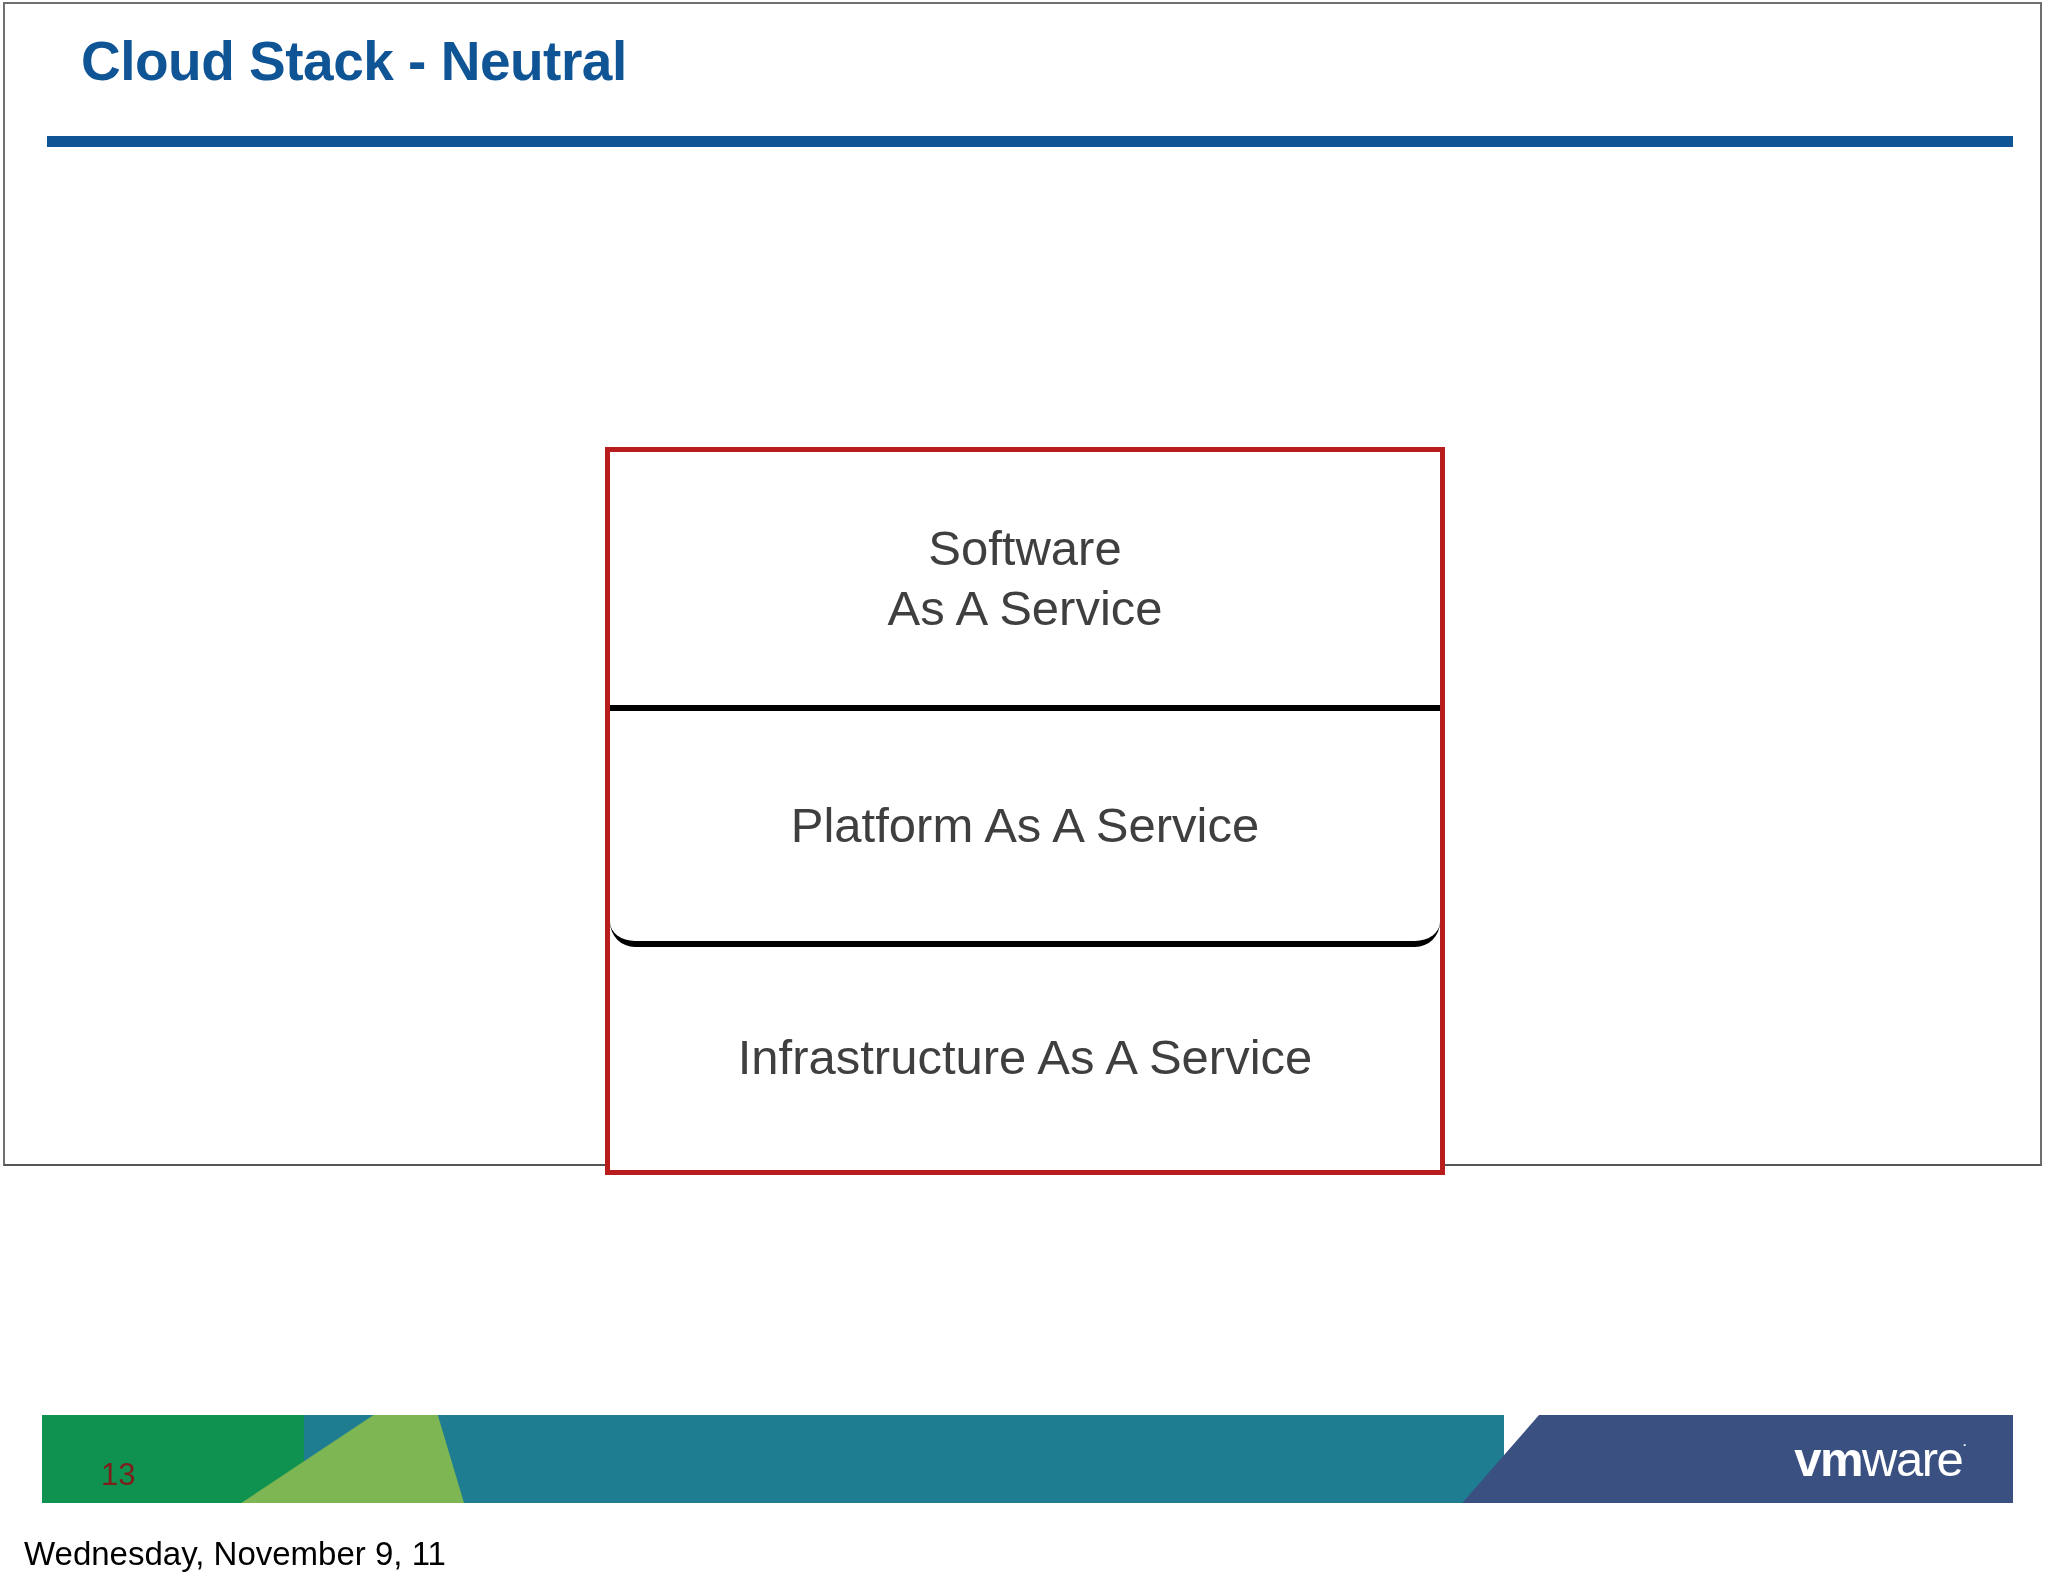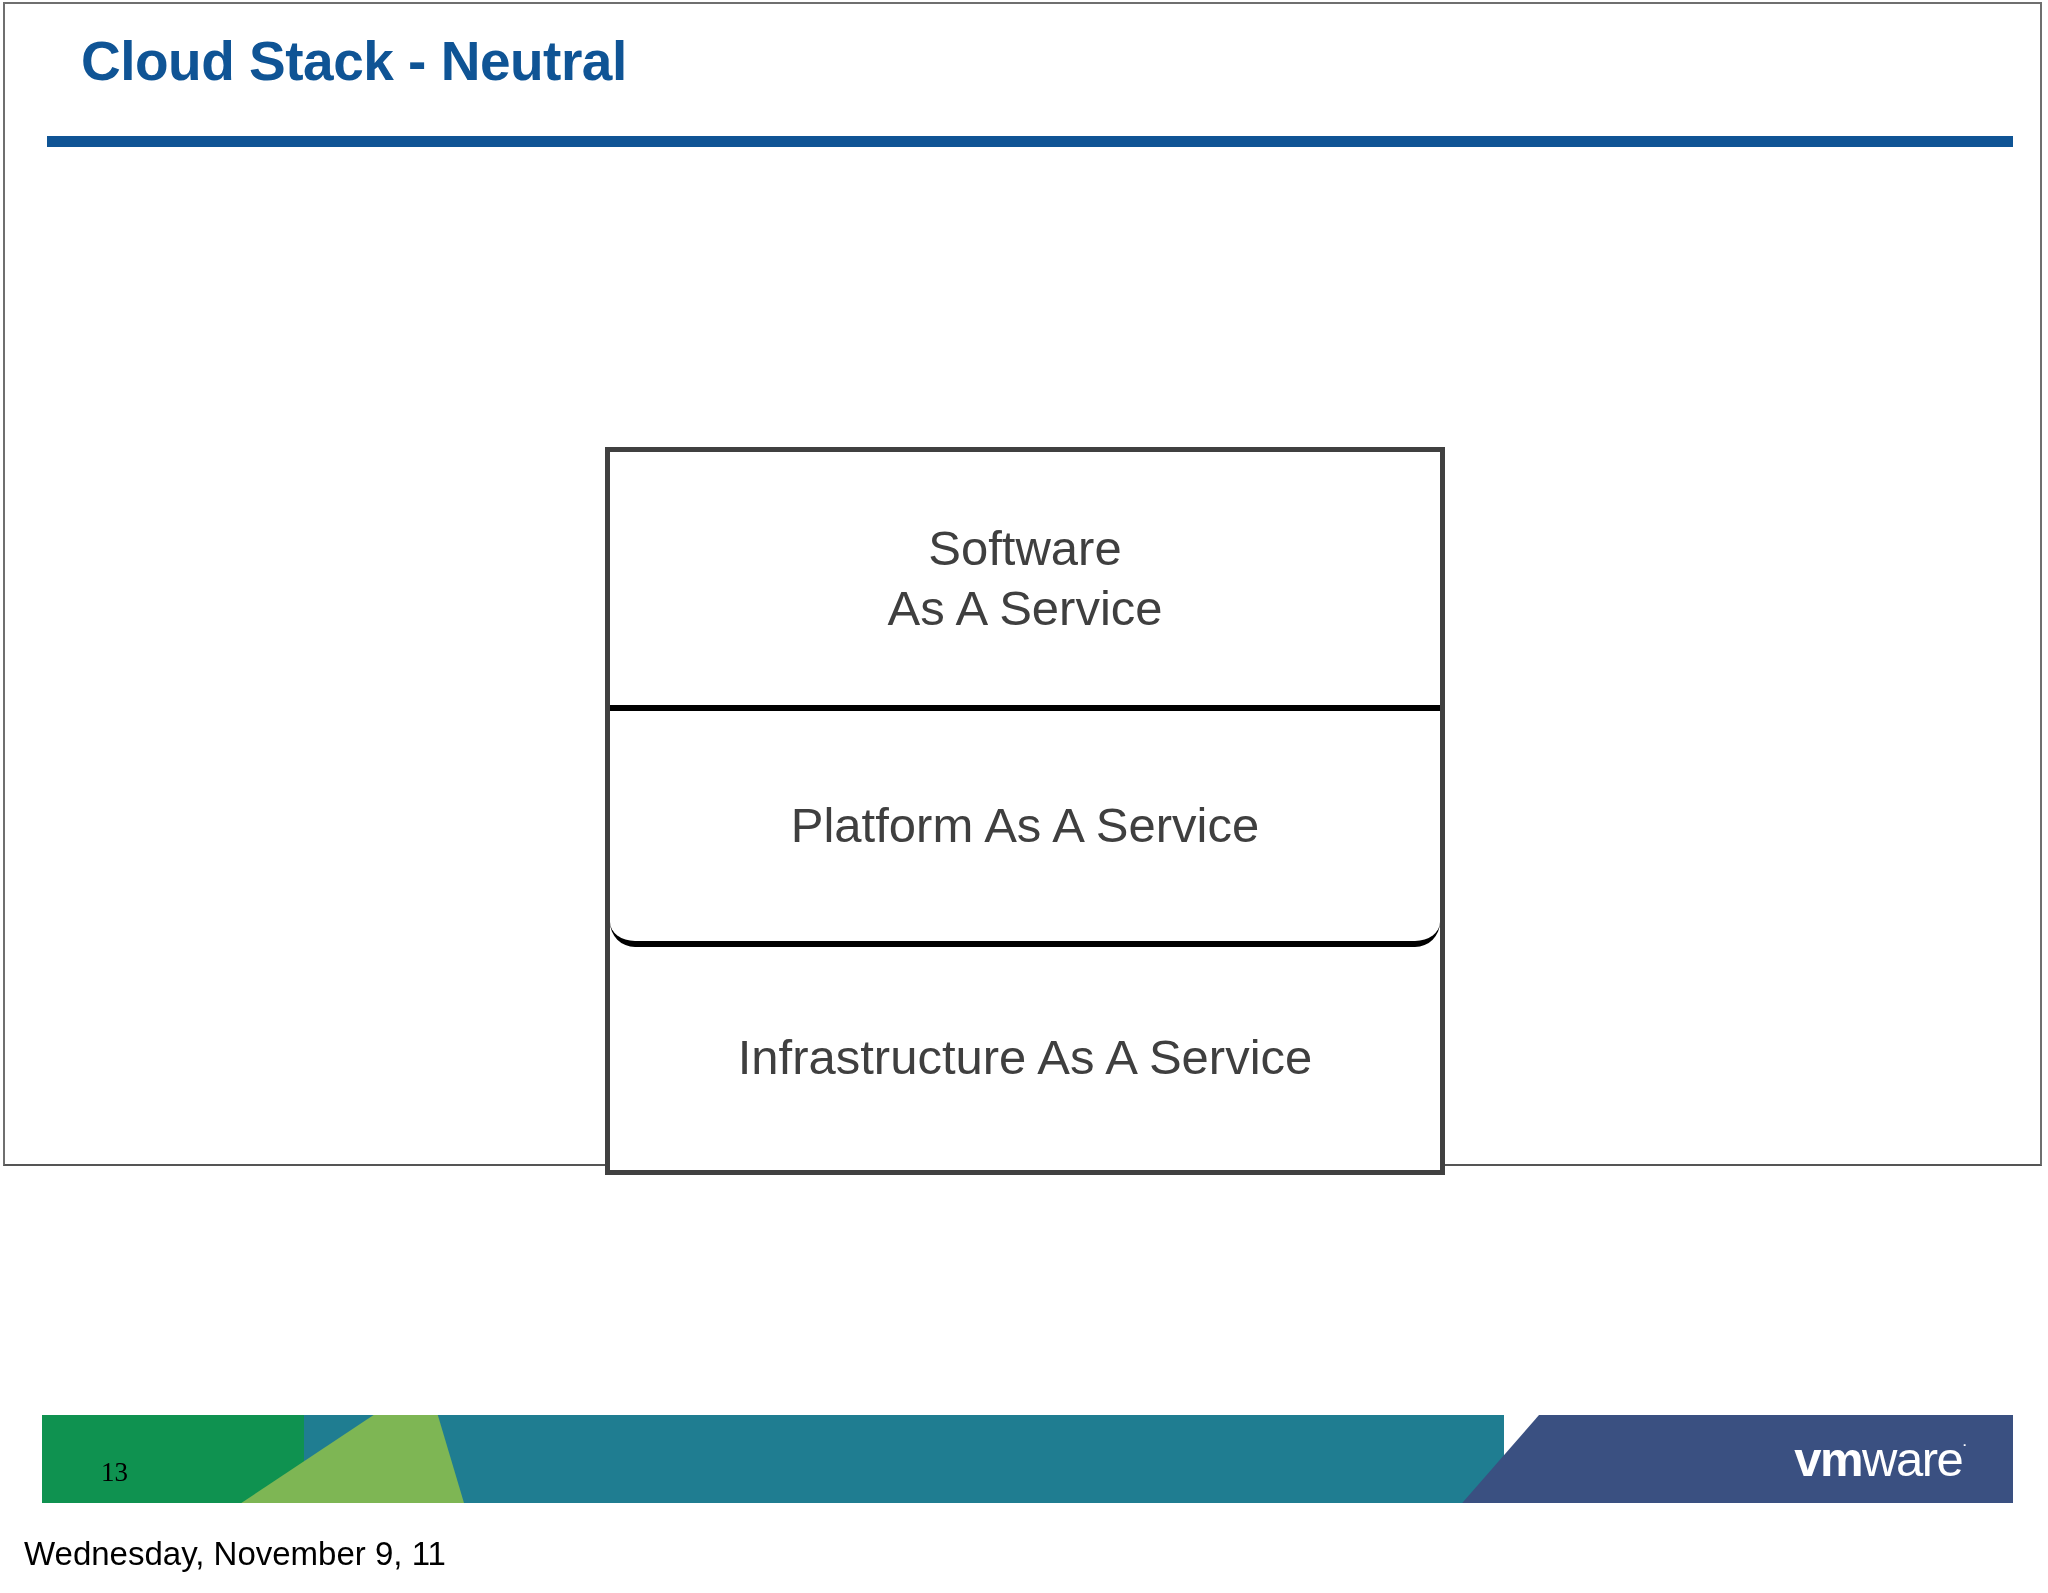--- a/index.html
+++ b/index.html
@@ -59,21 +59,21 @@
     background: #0f5495;
   }
 
   
   .stack-diagram {
     position: absolute;
     left: 600px;
     top: 443px;
     width: 840px;
     height: 728px;
-    border: 5px solid #404040;
+    border: 5px solid #b91c1c;
     box-sizing: border-box;
     background: #ffffff;
   }
 
   .stack-layer {
     position: relative;
     box-sizing: border-box;
     display: flex;
     align-items: center;
     justify-content: center;
@@ -158,24 +158,23 @@
     width: 591px;
     height: 88px;
     background: #3a5081;
     clip-path: polygon(19.8% 0%, 100% 0%, 100% 100%, 6.8% 100%);
   }
 
   .page-number {
     position: absolute;
     left: 59px;
     top: 44px;
-    font-size: 27px;
-    color: #000000;
+    font-size: 31px;
+    color: #7f1d1d;
     line-height: 1;
-    font-family: Liberation Serif, serif;
   }
 
   .vmware-logo {
     position: absolute;
     right: 44px;
     top: 20px;
     color: #ffffff;
     font-size: 49px;
     line-height: 1;
     letter-spacing: -1.5px;

